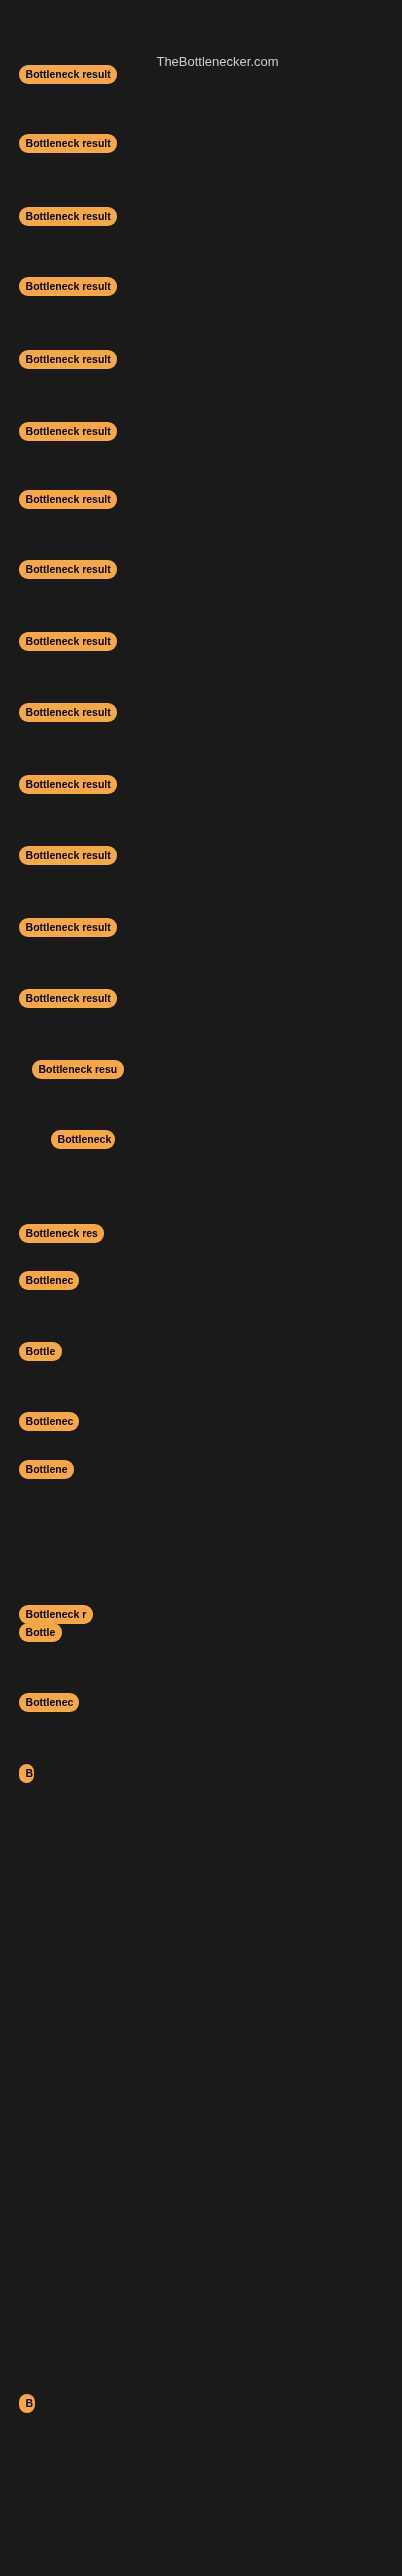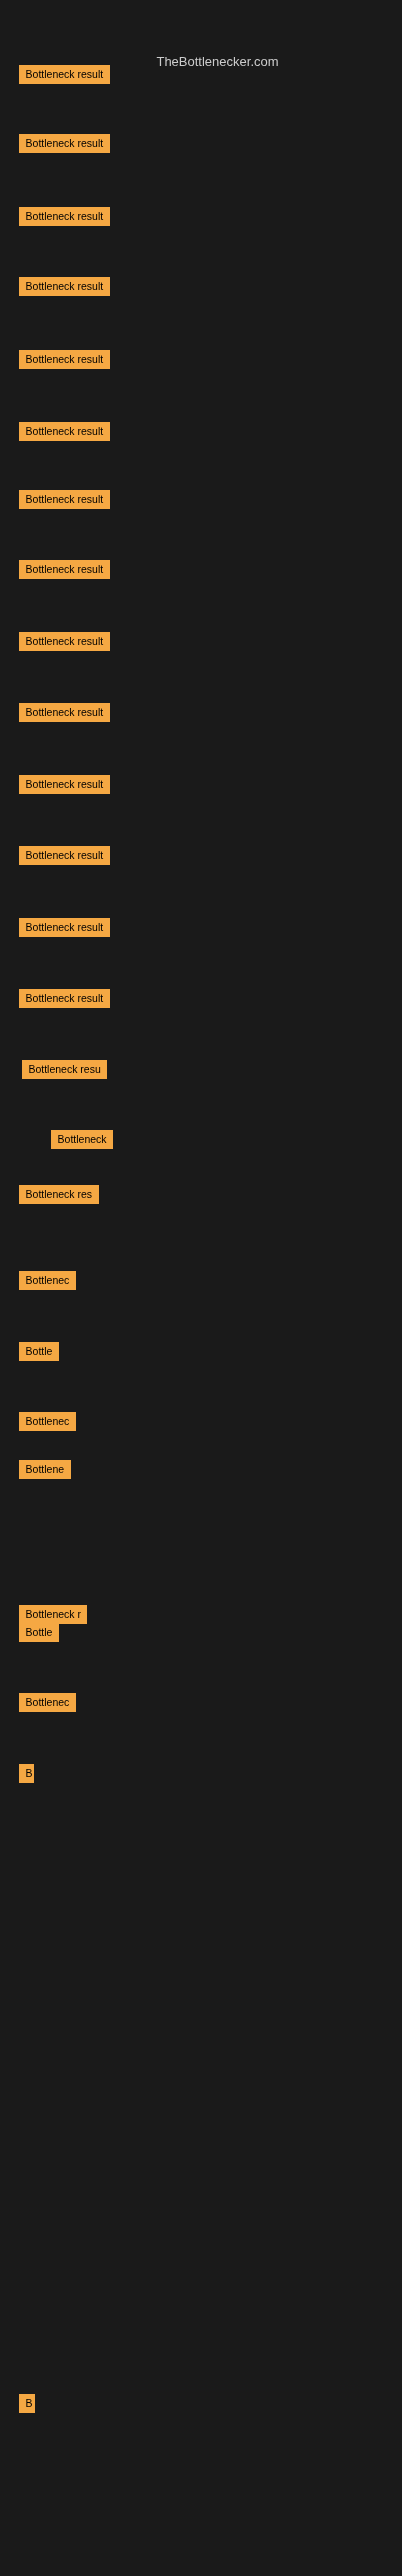--- a/index.html
+++ b/index.html
@@ -23,23 +23,23 @@
     }
     .bottleneck-item {
       margin-bottom: 0px;
       padding: 3.2px 0;
     }
     .bottleneck-badge {
       display: inline-block;
       background-color: #f5a843;
       color: #000;
       font-size: 10.5px;
-      font-weight: normal;
+      font-weight: bold;
       padding: 3.2px 6.4px;
-      border-radius: 0;
+      border-radius: 9px;
       white-space: nowrap;
       overflow: hidden;
     }
   </style>
 </head>
 <body>
 
 <div>
   <div class="site-title">TheBottlenecker.com</div>
 </div>
@@ -52,23 +52,23 @@
     <div class="bottleneck-item" style="position: absolute; top: 331px; left: 3.2px;"><span class="bottleneck-badge" style="max-width: 105px;">Bottleneck result</span></div>
     <div class="bottleneck-item" style="position: absolute; top: 403px; left: 3.2px;"><span class="bottleneck-badge" style="max-width: 105px;">Bottleneck result</span></div>
     <div class="bottleneck-item" style="position: absolute; top: 471px; left: 3.2px;"><span class="bottleneck-badge" style="max-width: 105px;">Bottleneck result</span></div>
     <div class="bottleneck-item" style="position: absolute; top: 541px; left: 3.2px;"><span class="bottleneck-badge" style="max-width: 105px;">Bottleneck result</span></div>
     <div class="bottleneck-item" style="position: absolute; top: 613px; left: 3.2px;"><span class="bottleneck-badge" style="max-width: 105px;">Bottleneck result</span></div>
     <div class="bottleneck-item" style="position: absolute; top: 684px; left: 3.2px;"><span class="bottleneck-badge" style="max-width: 105px;">Bottleneck result</span></div>
     <div class="bottleneck-item" style="position: absolute; top: 756px; left: 3.2px;"><span class="bottleneck-badge" style="max-width: 105px;">Bottleneck result</span></div>
     <div class="bottleneck-item" style="position: absolute; top: 827px; left: 3.2px;"><span class="bottleneck-badge" style="max-width: 105px;">Bottleneck result</span></div>
     <div class="bottleneck-item" style="position: absolute; top: 899px; left: 3.2px;"><span class="bottleneck-badge" style="max-width: 105px;">Bottleneck result</span></div>
     <div class="bottleneck-item" style="position: absolute; top: 970px; left: 3.2px;"><span class="bottleneck-badge" style="max-width: 105px;">Bottleneck result</span></div>
-    <div class="bottleneck-item" style="position: absolute; top: 1041px; left: 6px;"><span class="bottleneck-badge" style="max-width: 93px;">Bottleneck resu</span></div>
+    <div class="bottleneck-item" style="position: absolute; top: 1041px; left: 16px;"><span class="bottleneck-badge" style="max-width: 93px;">Bottleneck resu</span></div>
     <div class="bottleneck-item" style="position: absolute; top: 1111px; left: 3.2px; padding-left: 32px;"><span class="bottleneck-badge" style="max-width: 64px;">Bottleneck</span></div>
-    <div class="bottleneck-item" style="position: absolute; top: 1166px; left: 3.2px;"><span class="bottleneck-badge" style="max-width: 85px;">Bottleneck res</span></div>
+    <div class="bottleneck-item" style="position: absolute; top: 1205px; left: 3.2px;"><span class="bottleneck-badge" style="max-width: 85px;">Bottleneck res</span></div>
     <div class="bottleneck-item" style="position: absolute; top: 1252px; left: 3.2px;"><span class="bottleneck-badge" style="max-width: 60px;">Bottlenec</span></div>
     <div class="bottleneck-item" style="position: absolute; top: 1323px; left: 3.2px;"><span class="bottleneck-badge" style="max-width: 44px;">Bottle</span></div>
     <div class="bottleneck-item" style="position: absolute; top: 1393px; left: 3.2px;"><span class="bottleneck-badge" style="max-width: 60px;">Bottlenec</span></div>
     <div class="bottleneck-item" style="position: absolute; top: 1441px; left: 3.2px;"><span class="bottleneck-badge" style="max-width: 55px;">Bottlene</span></div>
     <div class="bottleneck-item" style="position: absolute; top: 1586px; left: 3.2px;"><span class="bottleneck-badge" style="max-width: 76px;">Bottleneck r</span></div>
     <div class="bottleneck-item" style="position: absolute; top: 1604px; left: 3.2px;"><span class="bottleneck-badge" style="max-width: 44px;">Bottle</span></div>
     <div class="bottleneck-item" style="position: absolute; top: 1674px; left: 3.2px;"><span class="bottleneck-badge" style="max-width: 60px;">Bottlenec</span></div>
     <div class="bottleneck-item" style="position: absolute; top: 1745px; left: 3.2px;"><span class="bottleneck-badge" style="max-width: 14.5px;">B</span></div>
     <div class="bottleneck-item" style="position: absolute; top: 2375px; left: 3.2px;"><span class="bottleneck-badge" style="max-width: 16px;">B</span></div>
   </div>

